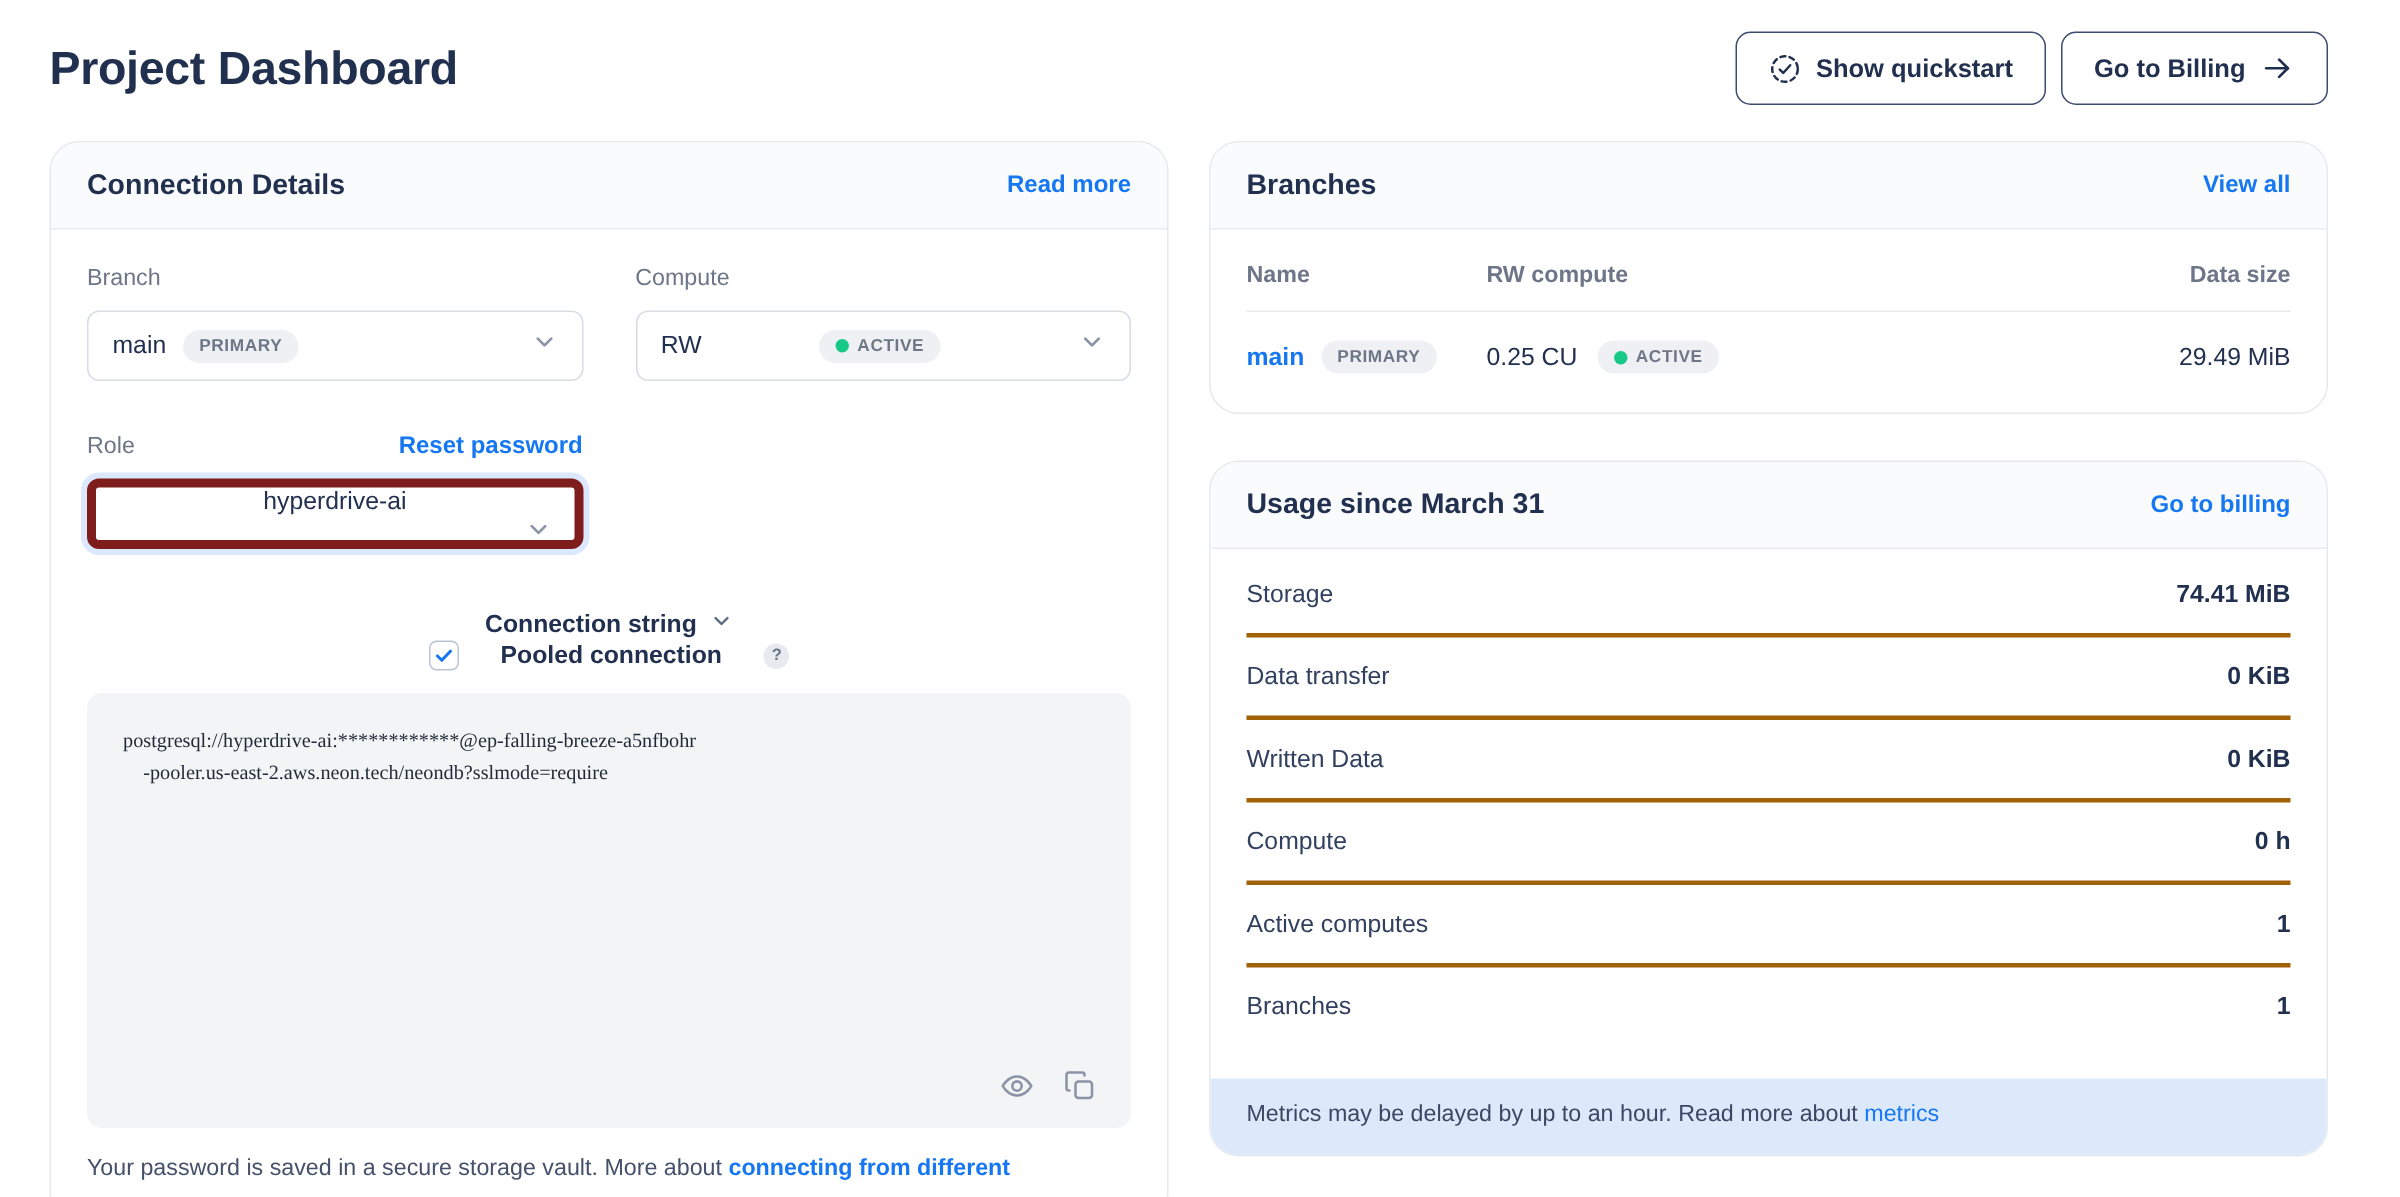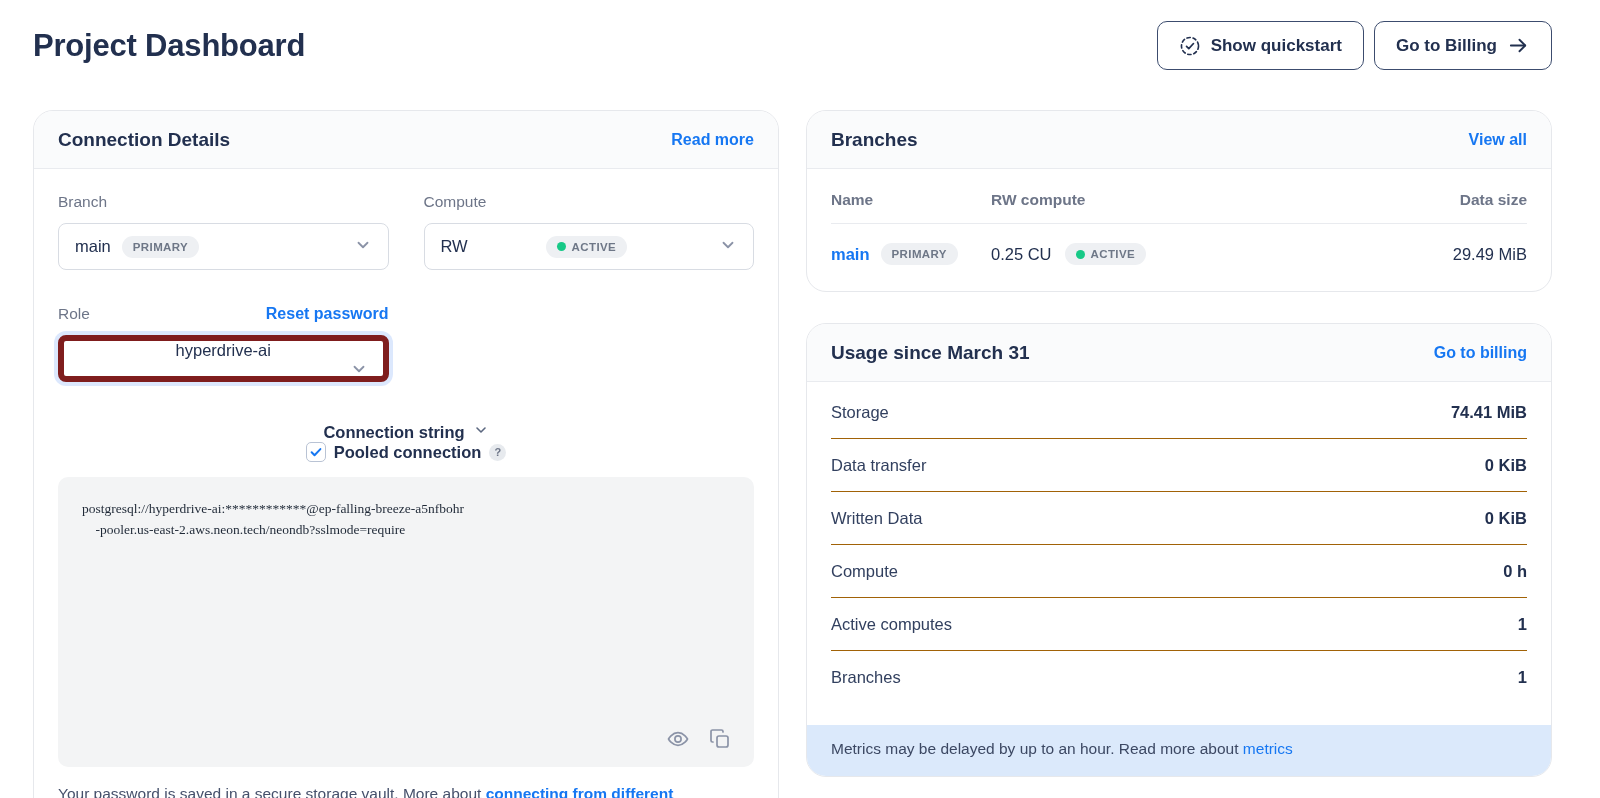--- a/index.html
+++ b/index.html
@@ -16,21 +16,21 @@
     overflow: hidden;
     background: #ffffff;
     padding: 21px 48px 0 33px;
   }
 
   
   .topbar {
     display: flex;
     align-items: flex-start;
     justify-content: space-between;
-    margin-bottom: 40px;
+    margin-bottom: 24px;
   }
   .page-title {
     font-size: 31px;
     font-weight: 700;
     color: #22304f;
     letter-spacing: -0.2px;
     padding-top: 7px;
   }
   .top-actions { display: flex; gap: 10px; }
   .btn {
@@ -149,21 +149,21 @@
     gap: 8px;
     font-size: 16.5px;
     font-weight: 600;
     color: #22304f;
     cursor: pointer;
   }
   .cs-label .chev { color: #5c6880; }
   .pooled {
     display: flex;
     align-items: center;
-    gap: 8px;
+    gap: 28px;
   }
   .checkbox {
     width: 20px; height: 20px;
     border: 1.5px solid #b9c3d4;
     border-radius: 5px;
     background: #ffffff;
     display: flex;
     align-items: center;
     justify-content: center;
     color: #1677f2;
@@ -232,21 +232,21 @@
   .br-compute-cell .pill { margin-left: 13px; }
   .br-size { font-size: 16.5px; color: #22304f; text-align: right; }
 
   
   .usage-rows { padding: 4px 24px 0 24px; }
   .usage-row {
     display: flex;
     align-items: center;
     justify-content: space-between;
     padding: 16.5px 0;
-    border-bottom: 1px solid #a16207;
+    border-bottom: 3px solid #a16207;
   }
   .usage-row:last-child { border-bottom: none; }
   .usage-label { font-size: 16.5px; color: #32405f; }
   .usage-value { font-size: 16.5px; font-weight: 600; color: #22304f; }
   .usage-banner {
     margin-top: 22px;
     background: #dbe9fb;
     padding: 15px 24px 18px 24px;
     font-size: 15.5px;
     color: #3c4863;

